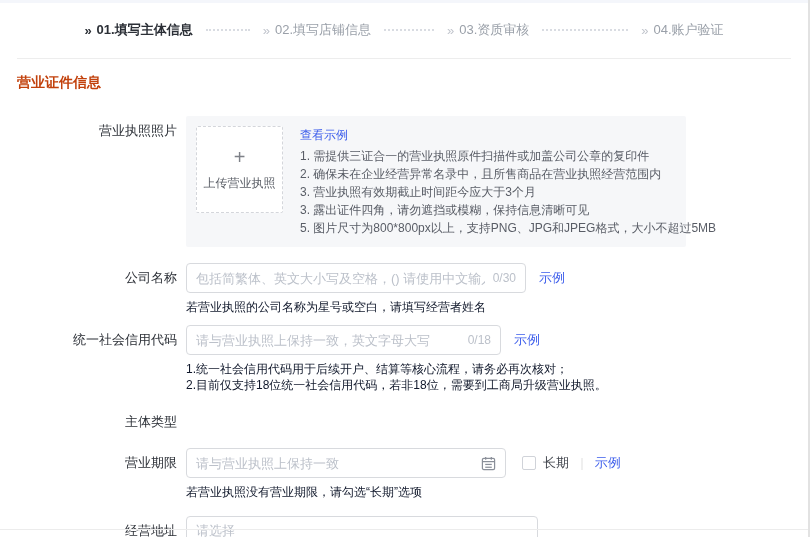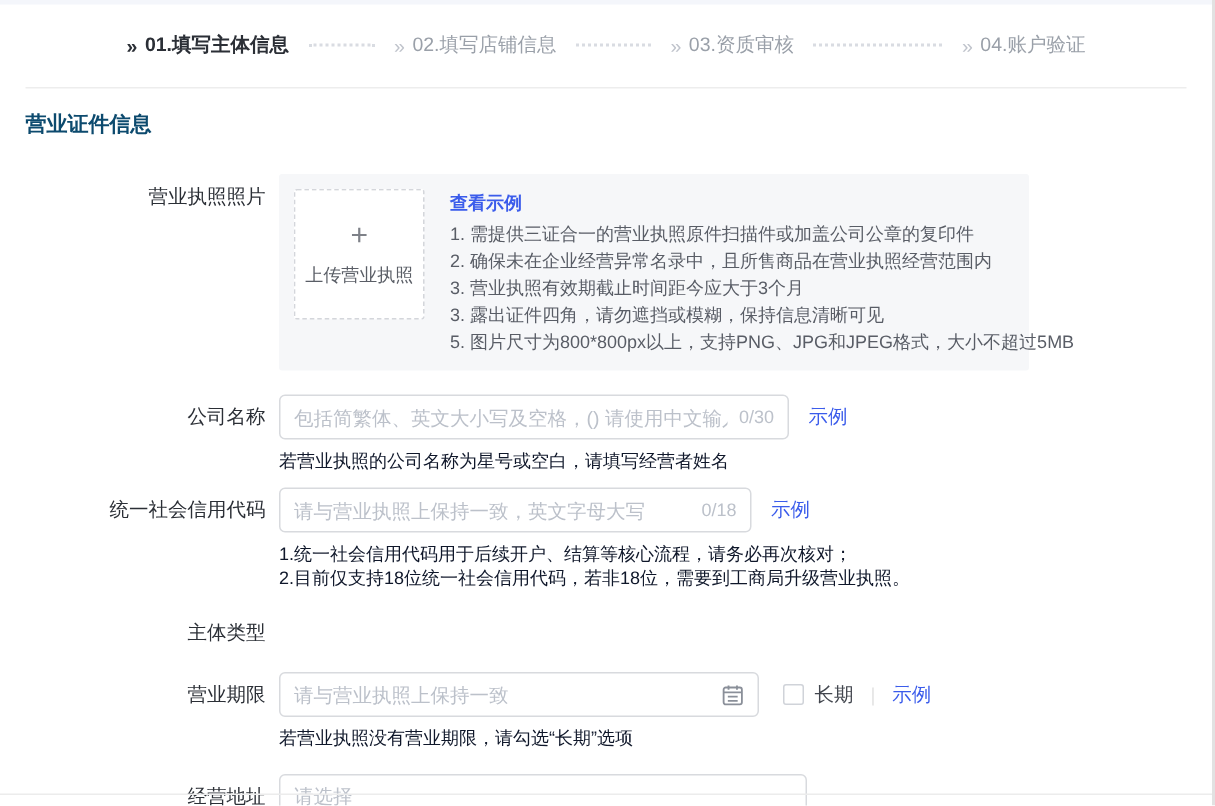--- a/index.html
+++ b/index.html
@@ -16,40 +16,40 @@
   .steps { display:flex; align-items:center; justify-content:center;
            padding:18px 0 19px; }
   .step { display:flex; align-items:center; font-size:13px; color:#9aa0a9; white-space:nowrap; }
   .step .marker { margin-right:5px; font-size:13px; color:#c0c4cc; }
   .step.active, .step.active .marker { color:#2b2f36; font-weight:bold; }
   .dots { height:0; border-top:2px dotted #d9dce2; margin:0 13px; }
   .dots.w1 { width:44px; } .dots.w2 { width:50px; } .dots.w3 { width:86px; }
 
   .rule { border:none; border-top:1px solid #ededed; margin:0 17px; }
 
-  .section-title { padding:15px 17px 8px; font-size:14px; font-weight:bold; color:#0c4a6e; }
+  .section-title { padding:15px 17px 8px; font-size:14px; font-weight:bold; color:#c2410c; }
 
   
   .form { padding-left:17px; }
   .row { display:flex; margin-top:16px; }
   .row-label { width:160px; flex-shrink:0; text-align:right; font-size:13px;
                color:#2b2f36; line-height:30px; }
   .row-content { margin-left:9px; }
   .top-align .row-label { line-height:17px; padding-top:6px; }
 
   
   .license-panel { width:500px; background:#f6f7f9; border-radius:2px;
                    display:flex; padding:10px; }
   .upload-box { width:87px; height:87px; background:#fff; border:1px dashed #d4d6db;
                 border-radius:2px; display:flex; flex-direction:column;
                 align-items:center; justify-content:center; cursor:pointer; flex-shrink:0; }
   .upload-plus { font-size:20px; line-height:20px; color:#7e8188; font-weight:300; }
   .upload-text { margin-top:8px; font-size:12px; color:#5a5e66;text-align:right; }
   .license-tips { margin-left:17px; font-size:12px; color:#595d66; line-height:18px; }
-  .license-tips .view-example { display:block; margin-bottom:3px;font-weight:bold; }
+  .license-tips .view-example { display:block; margin-bottom:3px; }
   .tip-line { white-space:nowrap; }
 
   a.link { color:#3b5ceb; text-decoration:none; cursor:pointer; }
   .row-link { margin-left:13px; font-size:13px; line-height:30px; }
 
   
   .input-wrap { display:flex; align-items:center; height:30px; border:1px solid #d8dade;
                 border-radius:4px; background:#fff; padding:0 9px; }
   .input-wrap input { flex:1; border:none; outline:none; font-size:13px; color:#2b2f36;
                       background:transparent; min-width:0;

